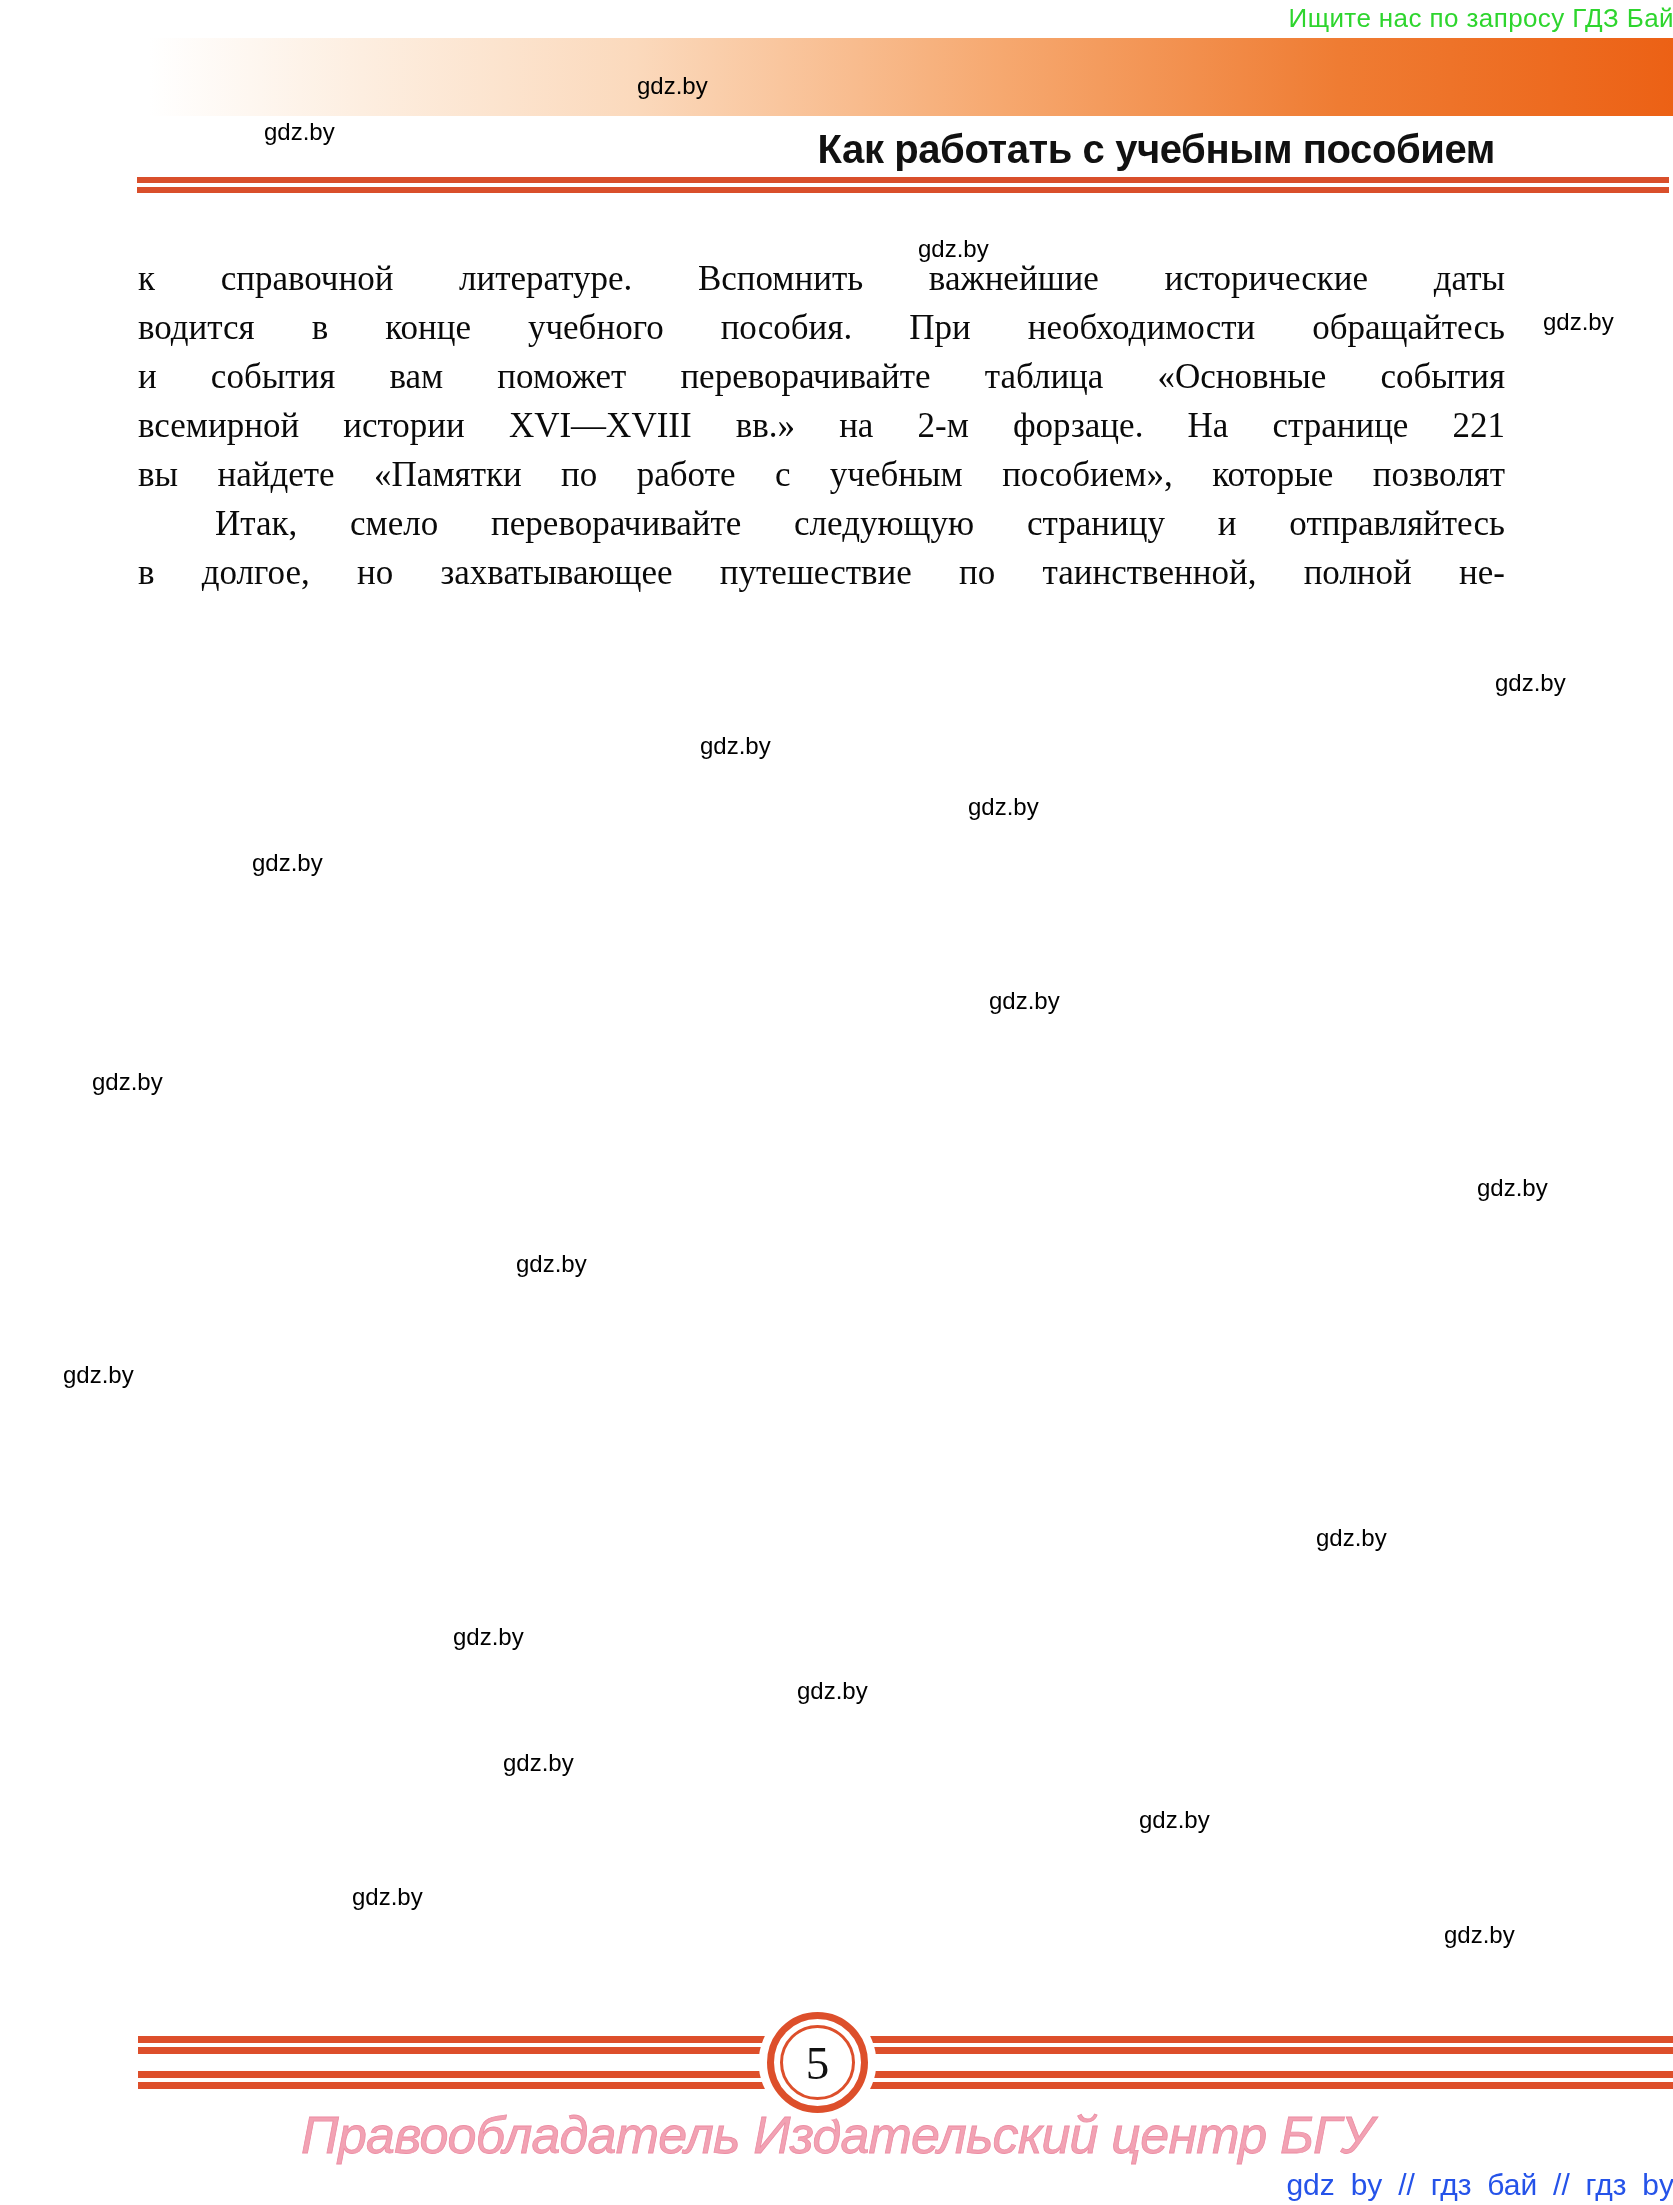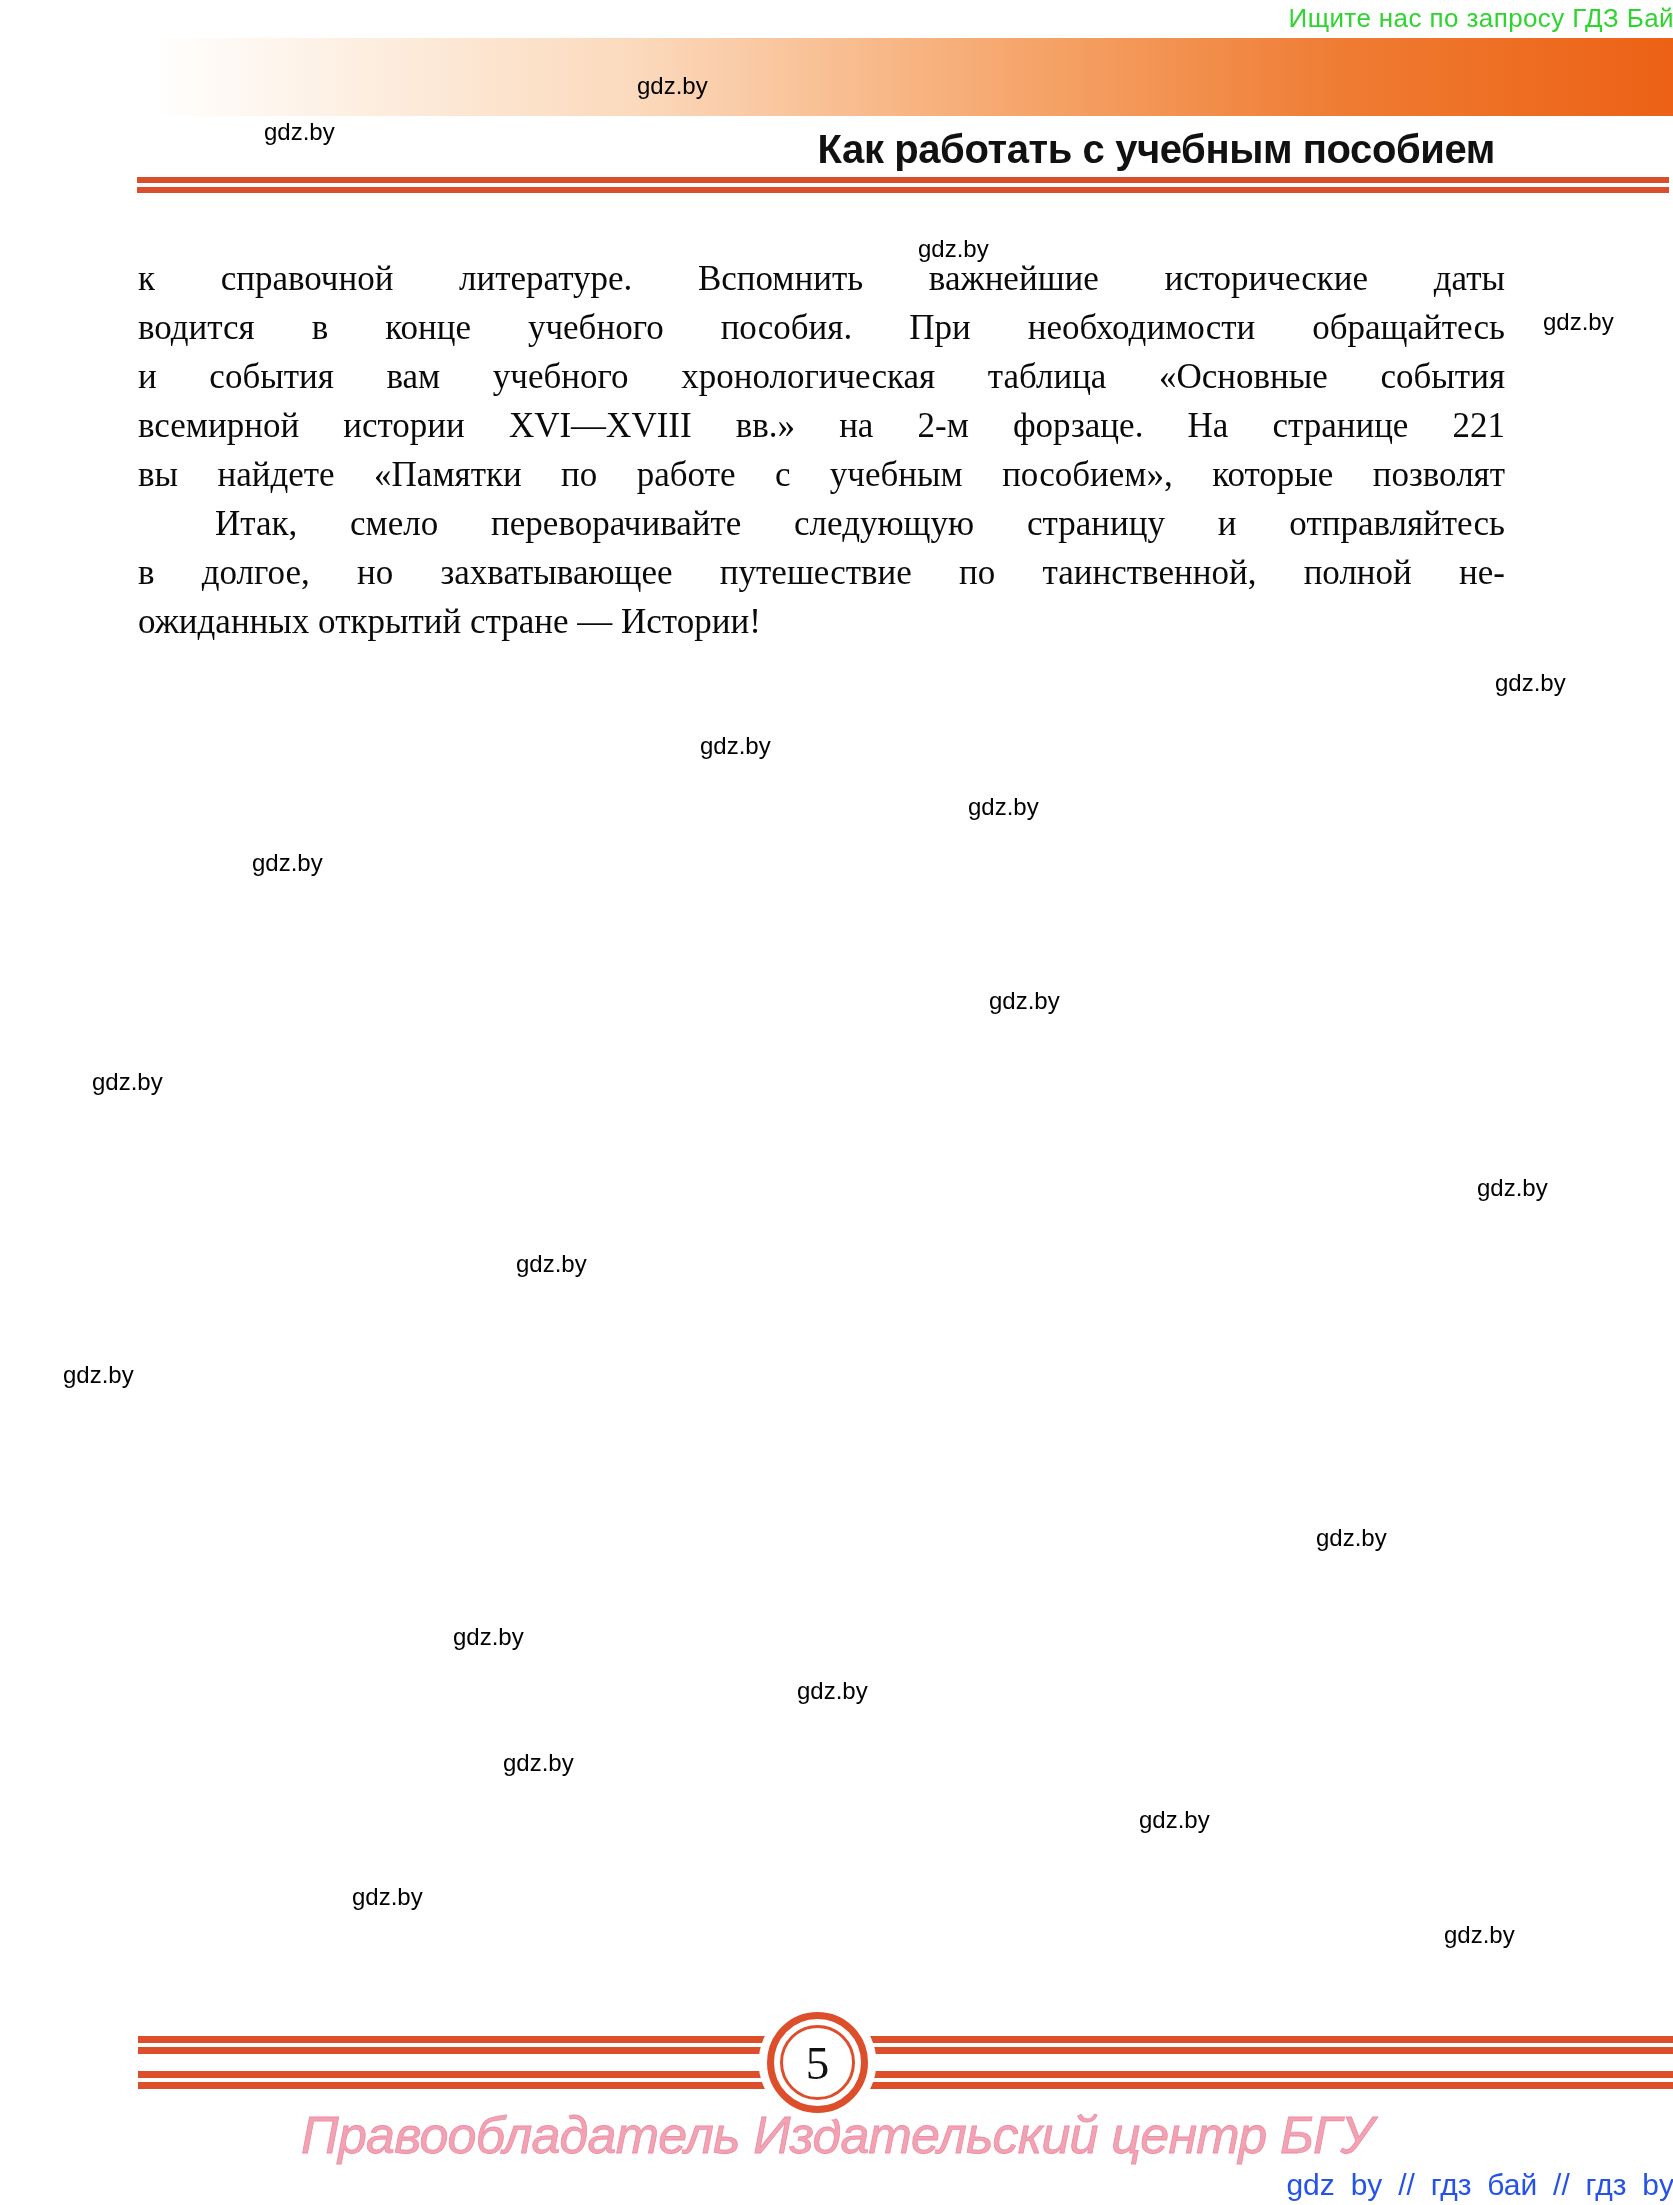--- a/index.html
+++ b/index.html
@@ -103,26 +103,25 @@
   <div class="orange-bar" id="orange-bar" style="background: linear-gradient(90deg, rgb(255, 255, 255) 0%, rgb(253, 238, 224) 14%, rgb(251, 217, 188) 32%, rgb(246, 168, 111) 56%, rgb(239, 124, 51) 78%, rgb(236, 97, 21) 100%);"></div>
 
   <div class="title">Как работать с учебным пособием</div>
 
   <div class="rule rule-top-1"></div>
   <div class="rule rule-top-2"></div>
 
   <div class="body-text" id="body-lines">
       <div class="line justify">к справочной литературе. Вспомнить важнейшие исторические даты</div>
       <div class="line justify">водится в конце учебного пособия. При необходимости обращайтесь</div>
-      <div class="line justify">и события вам учебного хронологическая таблица «Основные события</div>
+      <div class="line justify">и события вам поможет переворачивайте таблица «Основные события</div>
       <div class="line justify">всемирной истории XVI—XVIII вв.» на 2-м форзаце. На странице 221</div>
       <div class="line justify">вы найдете «Памятки по работе с учебным пособием», которые позволят</div>
       <div class="line justify" style="text-indent: 77px;">Итак, смело переворачивайте следующую страницу и отправляйтесь</div>
       <div class="line justify">в долгое, но захватывающее путешествие по таинственной, полной не-</div>
-      <div class="line left">ожиданных открытий стране — Истории!</div>
     </div>
 
   <div id="watermarks">
       <div class="wm" style="left: 637px; top: 74px;">gdz.by</div>
       <div class="wm" style="left: 264px; top: 120px;">gdz.by</div>
       <div class="wm" style="left: 918px; top: 237px;">gdz.by</div>
       <div class="wm" style="left: 1543px; top: 310px;">gdz.by</div>
       <div class="wm" style="left: 1495px; top: 671px;">gdz.by</div>
       <div class="wm" style="left: 700px; top: 734px;">gdz.by</div>
       <div class="wm" style="left: 968px; top: 795px;">gdz.by</div>

